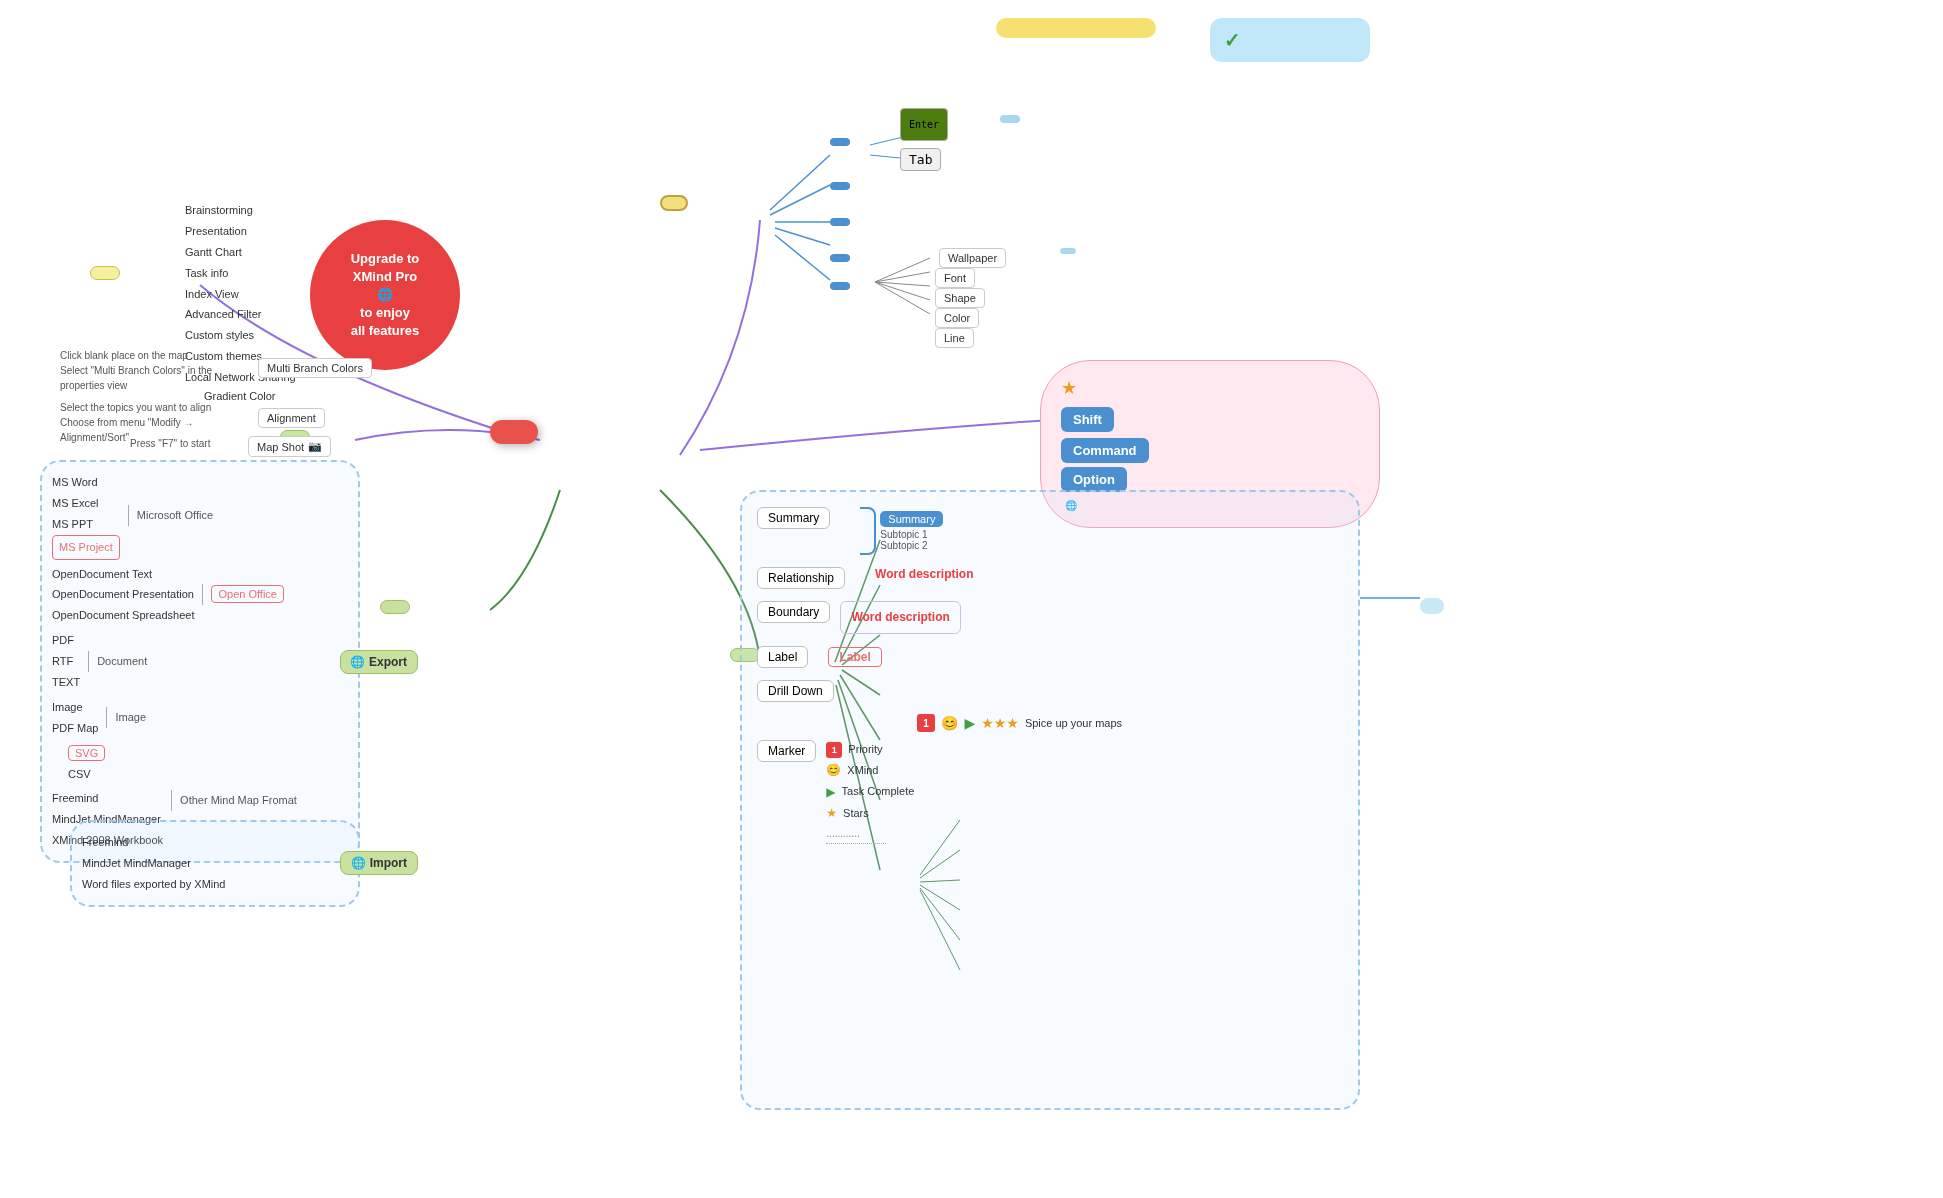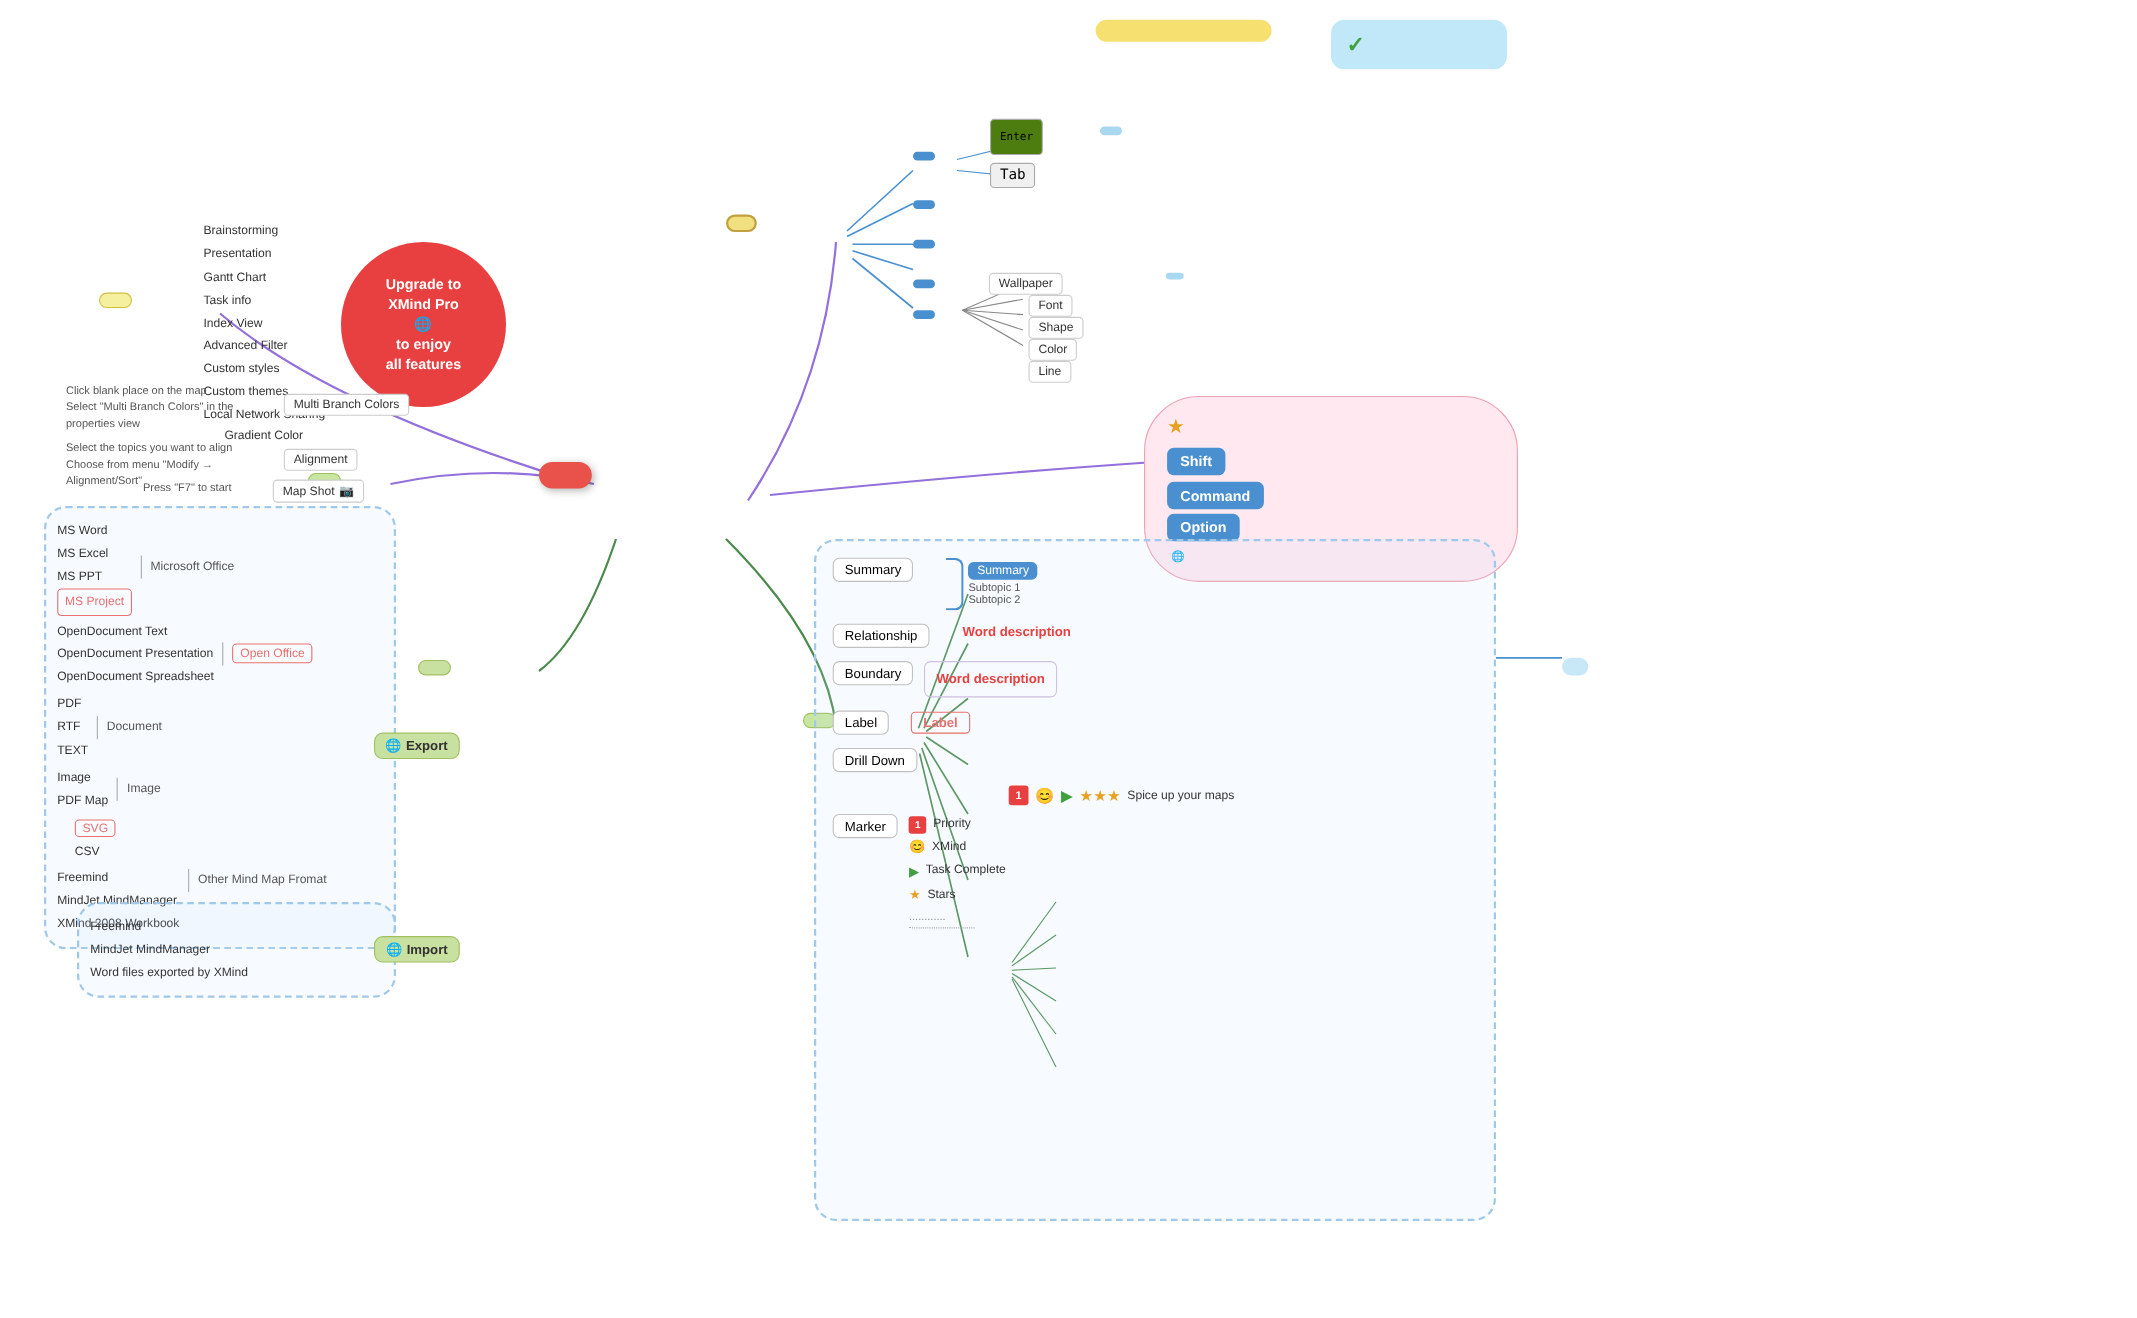--- a/index.html
+++ b/index.html
@@ -307,21 +307,21 @@
   <span></span>
 </div>
 
 <div class="node step-node" style="left:830px; top:282px;">
   <span></span>
 </div>
 <div class="node topic-plain" style="left:896px; top:282px; font-size:11px;">
   <span></span>
 </div>
 
-<div class="node topic-small-box" style="left:899px; top:248px; font-size:11px;">Wallpaper</div>
+<div class="node topic-small-box" style="left:939px; top:248px; font-size:11px;">Wallpaper</div>
 <div class="node topic-small-box" style="left:935px; top:268px; font-size:11px;">Font</div>
 <div class="node topic-small-box" style="left:935px; top:288px; font-size:11px;">Shape</div>
 <div class="node topic-small-box" style="left:935px; top:308px; font-size:11px;">Color</div>
 <div class="node topic-small-box" style="left:935px; top:328px; font-size:11px;text-align:right;">Line</div>
 
 <div class="node cloud" style="left:1040px; top:360px; width:340px;">
   <div style="display:flex;align-items:center;gap:6px;margin-bottom:8px;">
     <span style="color:#e8a020;font-size:18px;">★</span>
     <span style="font-size:14px;font-weight:bold;"></span>
   </div>
@@ -459,21 +459,21 @@
     <div style="display:flex;align-items:flex-start;gap:8px;margin-top:4px;">
       <div>
         <div>Freemind</div>
         <div>MindJet MindManager</div>
         <div>XMind 2008 Workbook</div>
       </div>
       <div style="border-left:1px solid #aaa;padding-left:8px;font-size:11px;color:#555;align-self:flex-start;margin-top:2px;">Other Mind Map Fromat</div>
     </div>
   </div>
 
-  <div style="position:absolute;right:-60px;top:50%;transform:translateY(-50%);margin-top:16px;">
+  <div style="position:absolute;right:-60px;top:50%;transform:translateY(-50%);">
     <div style="background:#c8e0a0;border-radius:8px;padding:4px 10px;font-size:12px;font-weight:bold;color:#333;border:1px solid #a0c060;white-space:nowrap;">
       🌐 Export
     </div>
   </div>
 </div>
 
 <div class="node dashed-box" style="left:70px; top:820px; width:290px;">
   <div style="font-size:11px; line-height:1.9; color:#333;">
     <div>Freemind</div>
     <div>MindJet MindManager</div>

